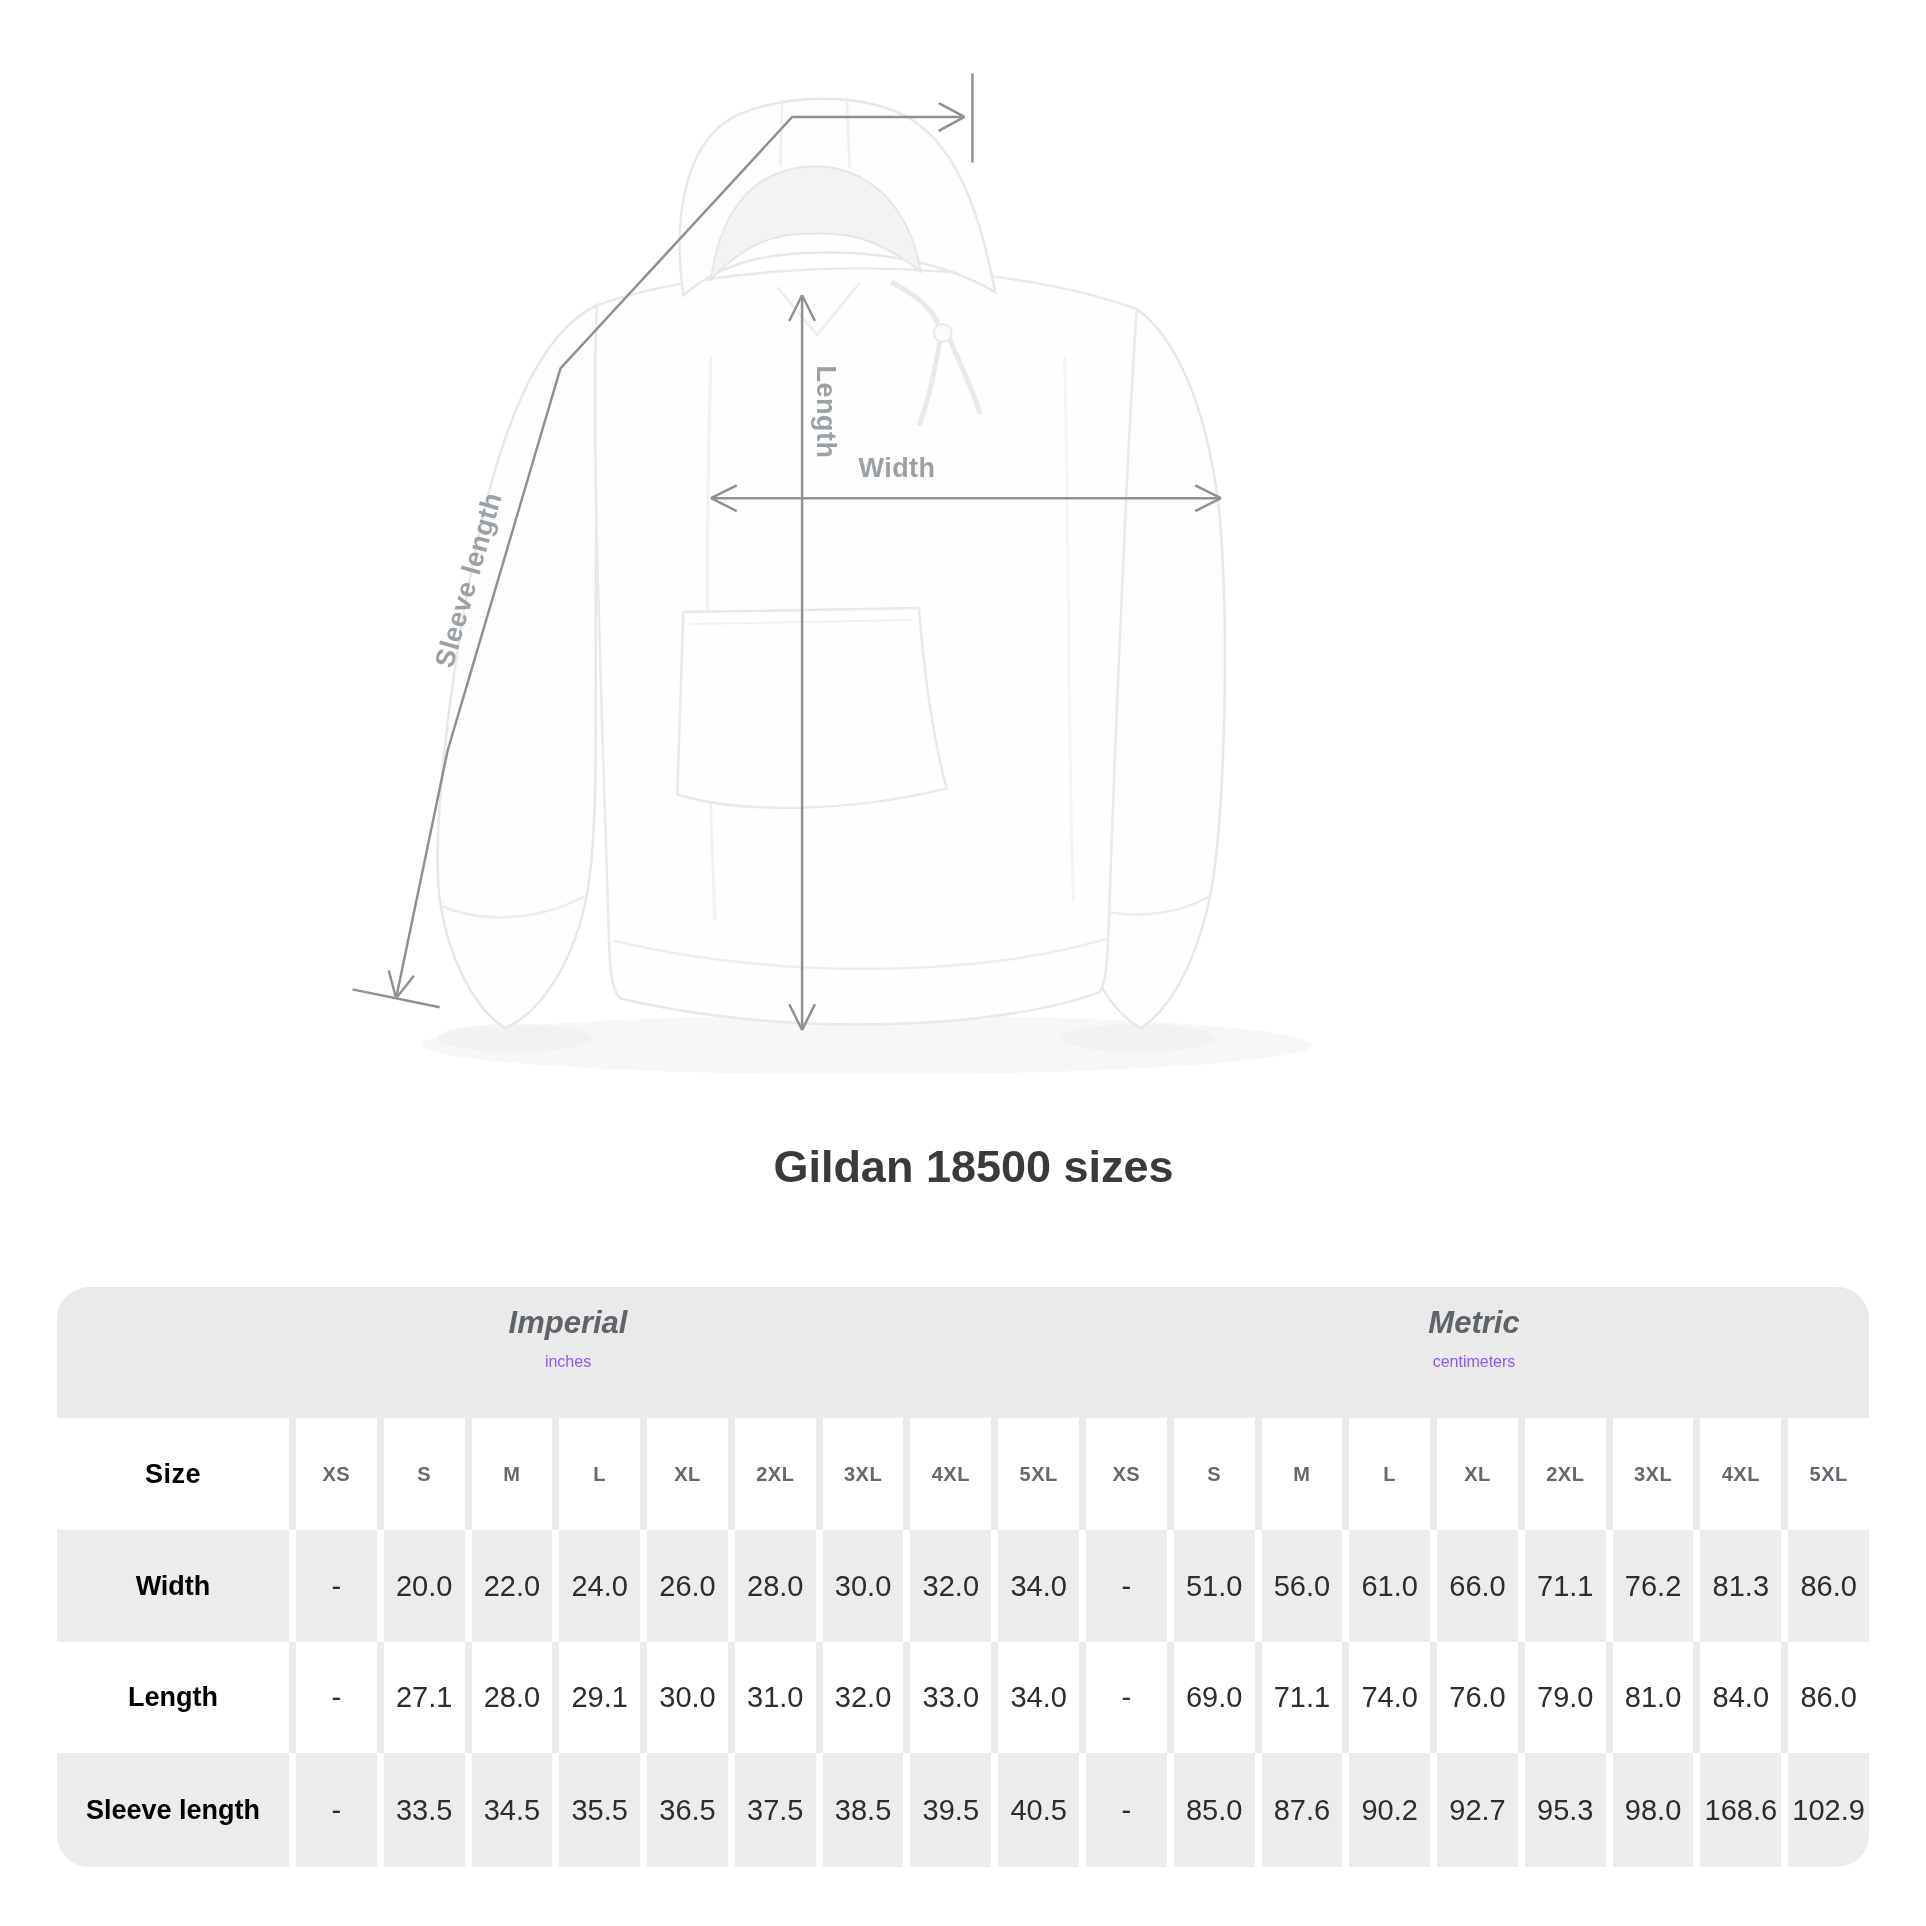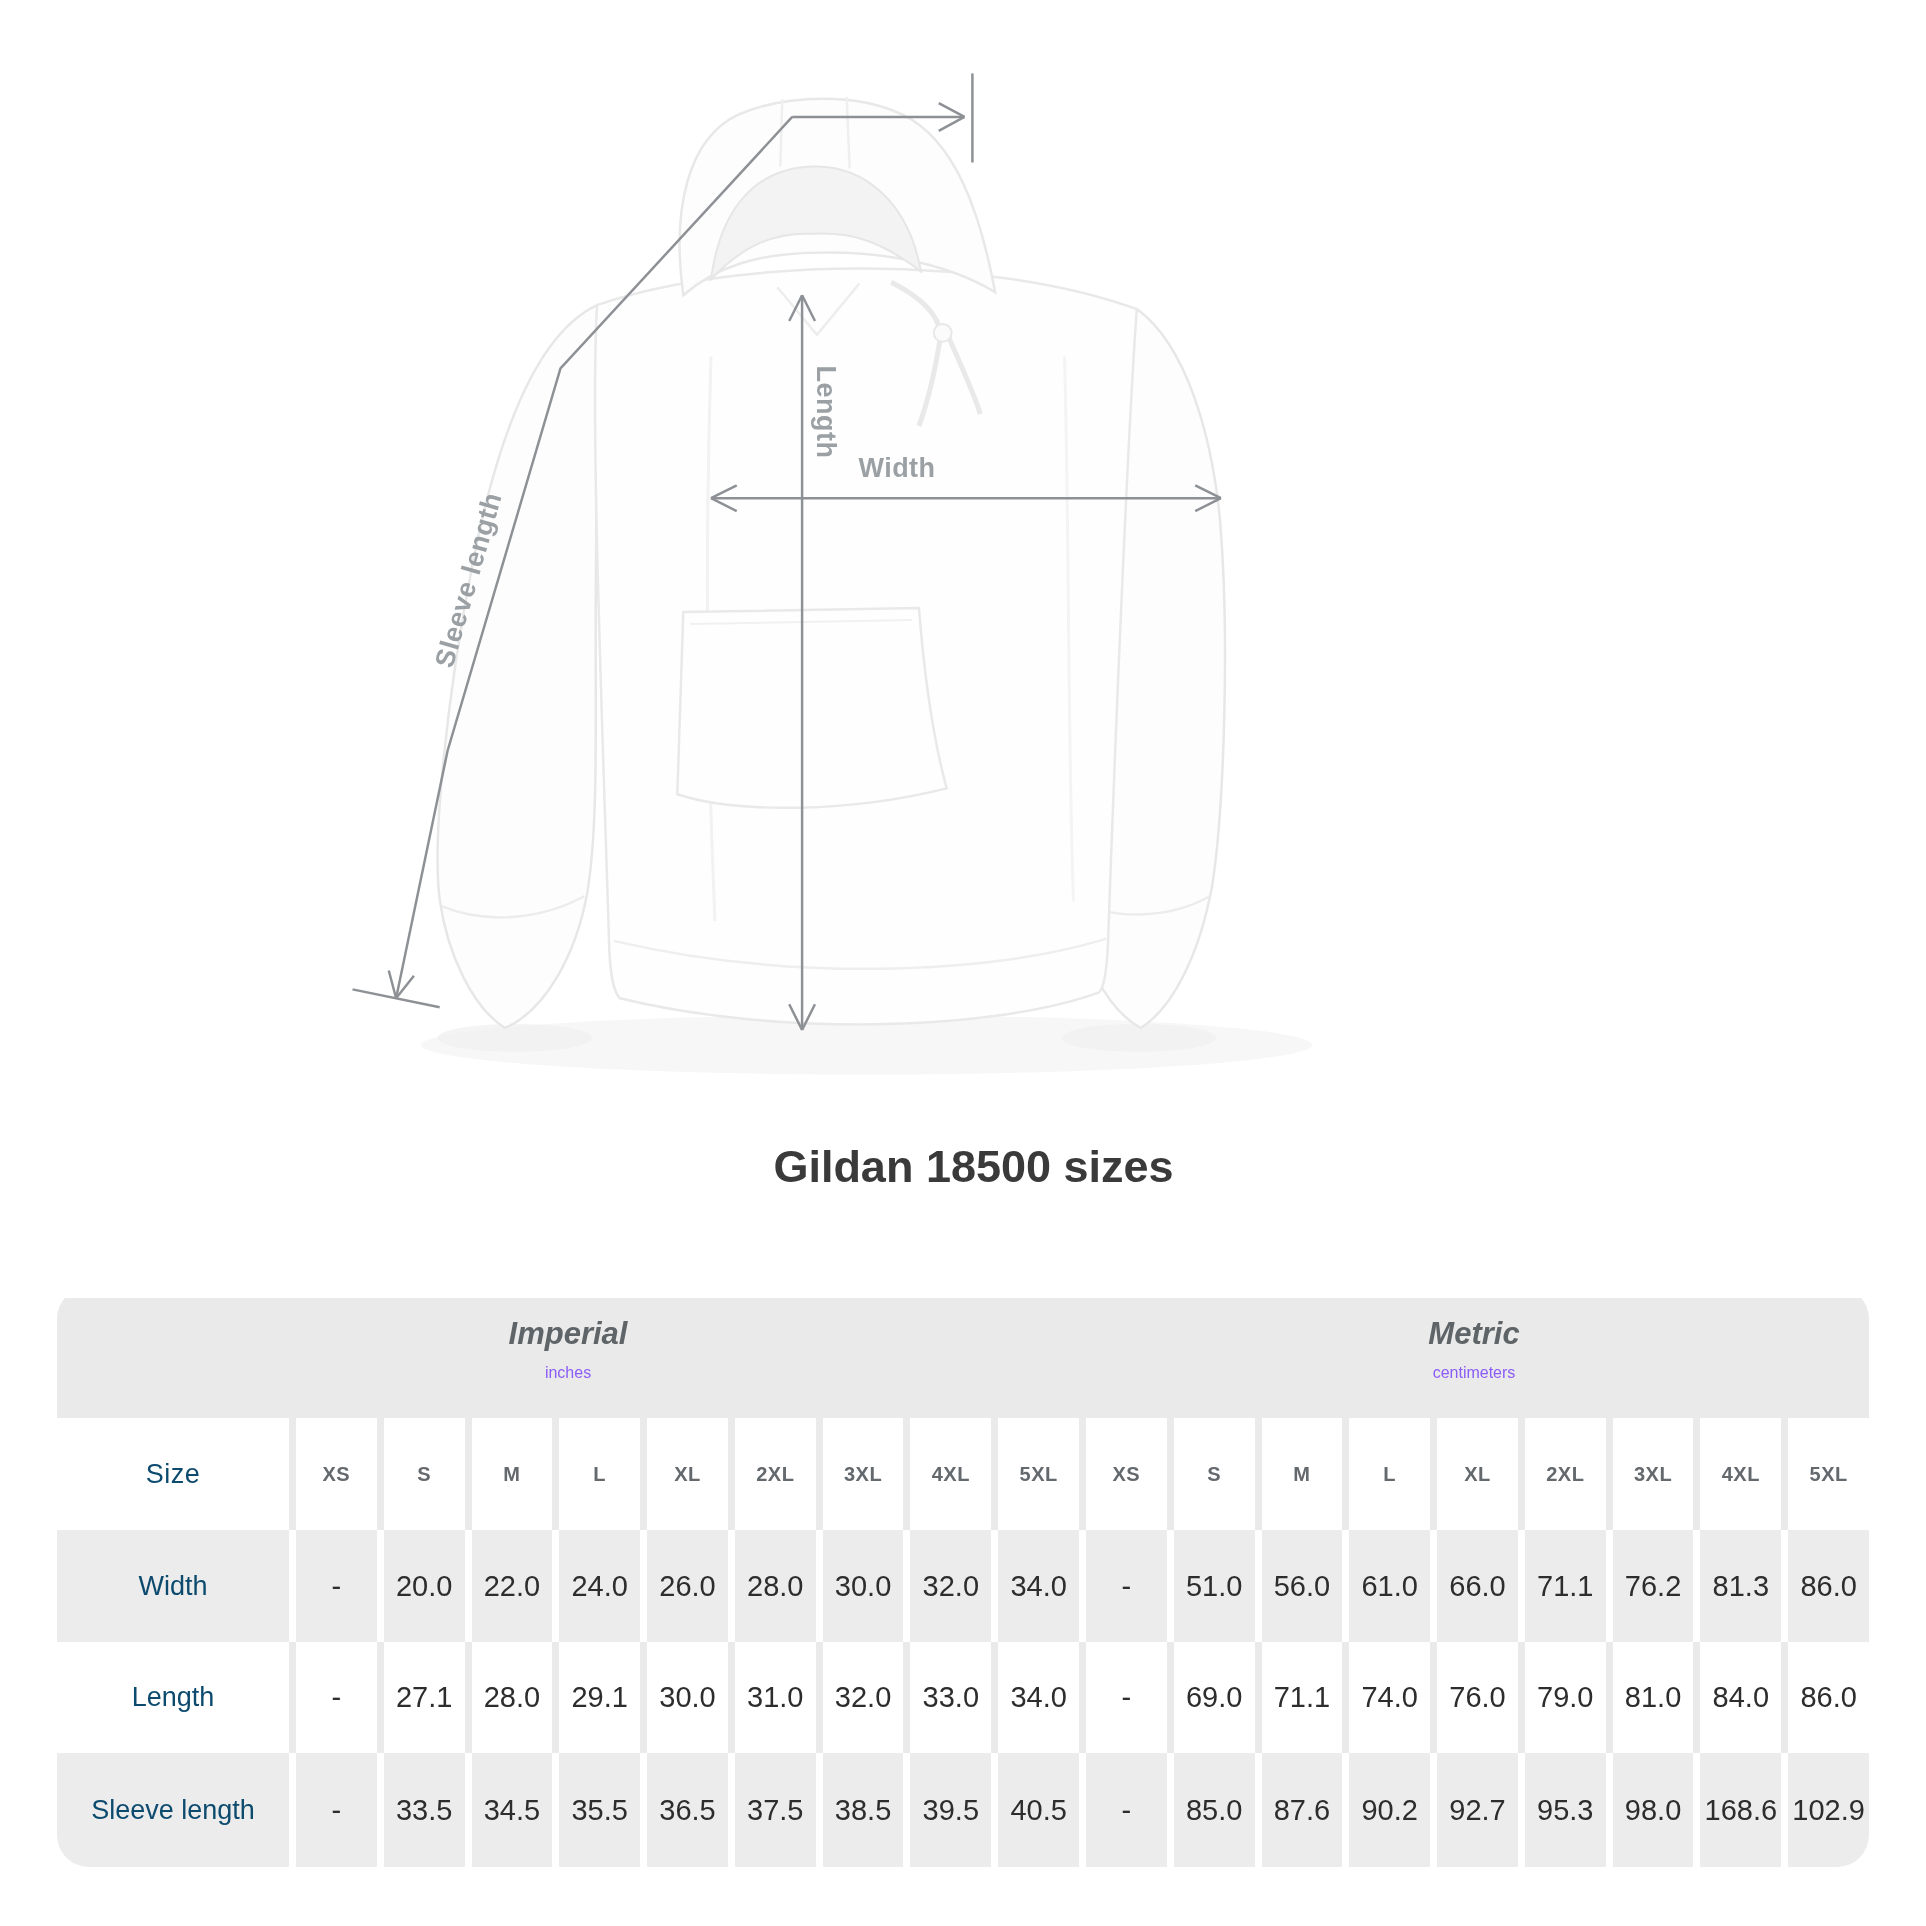--- a/index.html
+++ b/index.html
@@ -20,32 +20,32 @@
          font-size:45px;font-weight:bold;color:#3a3a3a;}
   .note{position:absolute;top:1206px;left:0;width:100%;text-align:center;
         font-size:27px;font-style:italic;color:#4f4f4f;}
 
   
   .sizetable{position:absolute;left:57px;top:1287px;width:1812px;
              display:grid;grid-template-columns:232px repeat(18,1fr);
              grid-template-rows:131px 112px 112px 111px 114px;
              border-radius:32px;overflow:hidden;background:#ffffff;}
   .band{background:#eaeaea;display:flex;flex-direction:column;align-items:center;
-        justify-content:flex-start;padding-top:18px;margin-top:11px;}
+        justify-content:flex-start;padding-top:18px;}
   .band .bt{font-size:31px;font-weight:bold;font-style:italic;color:#5e6468;}
   .band .bu{font-size:16px;color:#8b5cf6;margin-top:12px;}
   .bi{grid-column:1/11;}
   .bm{grid-column:11/20;}
   .cell{display:flex;align-items:center;justify-content:center;
         font-size:29px;color:#2d2d2d;border-left:7px solid #eaeaea;}
   .cell.first{border-left:none;}
   .hdr{background:#ffffff;font-weight:bold;font-size:20px;color:#64696e;letter-spacing:0.5px;}
   .rw{background:#ffffff;border-left-color:#eaeaea;}
   .rg{background:#ececec;border-left-color:#ffffff;}
-  .lab{font-weight:normal;font-size:27px;color:#0c4a6e;}
+  .lab{font-weight:bold;font-size:27px;color:#000000;}
 </style>
 </head>
 <body>
 
 <div class="stage">
 
   <div class="diagram">
     <svg width="1927" height="1139" viewBox="0 0 1946 1150">
 
       <ellipse cx="875" cy="1055" rx="450" ry="30" fill="#f1f1f1" opacity="0.55"></ellipse>

